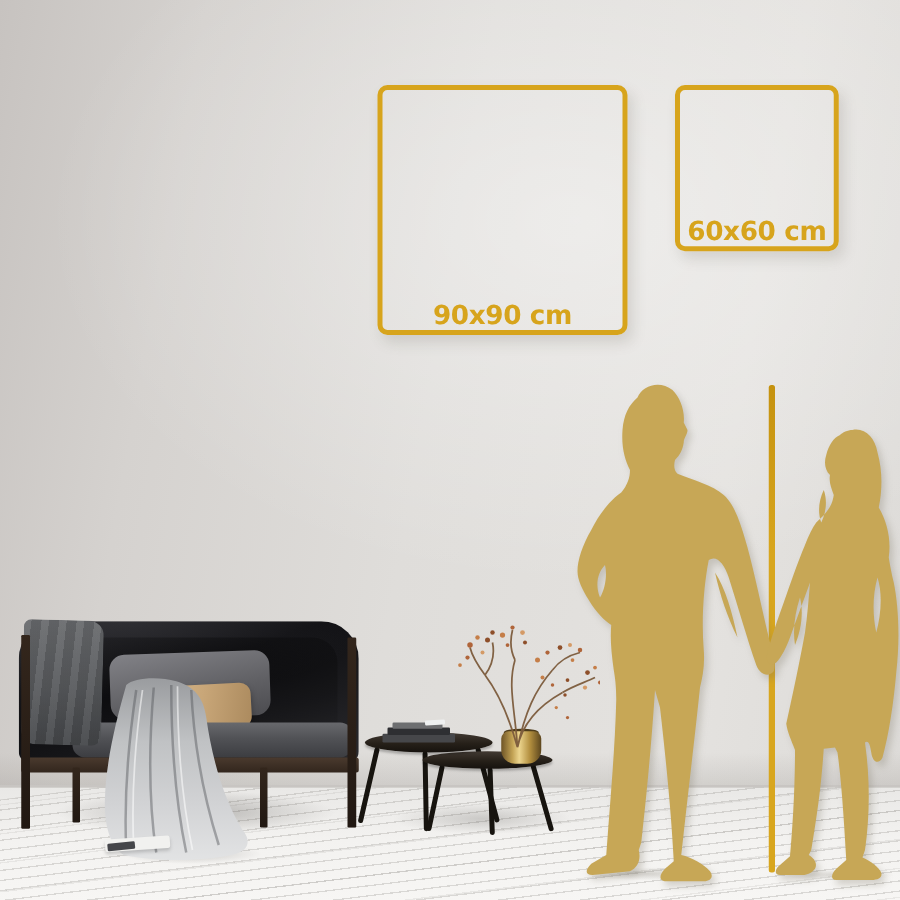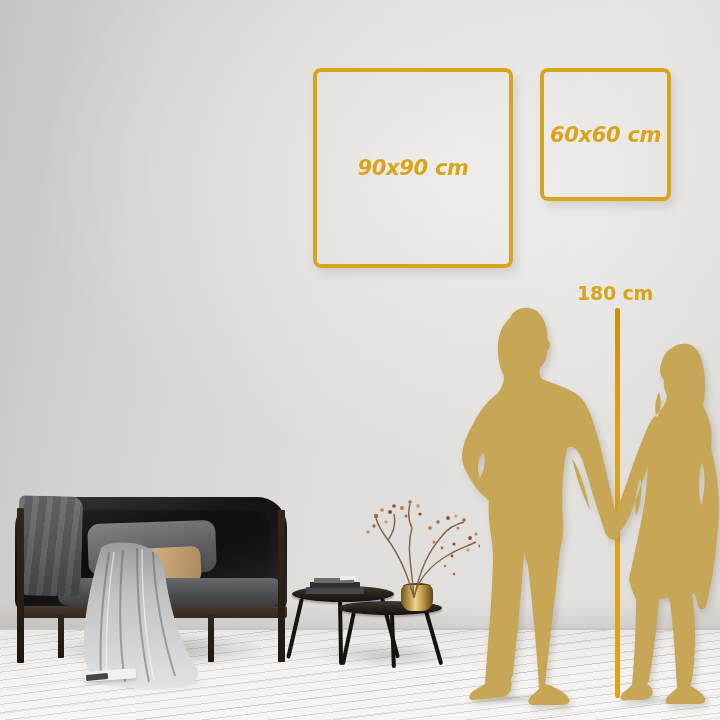--- a/index.html
+++ b/index.html
@@ -47,25 +47,25 @@
   .man-shadow{left:448px;top:692px;width:136px;height:14px;
     background:radial-gradient(50% 50% at 50% 50%,rgba(90,84,70,0.22),rgba(90,84,70,0) 75%);}
   .woman-shadow{left:612px;top:694px;width:118px;height:12px;
     background:radial-gradient(50% 50% at 50% 50%,rgba(90,84,70,0.20),rgba(90,84,70,0) 75%);}
   .throw-shadow{left:78px;top:672px;width:150px;height:22px;
     background:radial-gradient(50% 50% at 50% 50%,rgba(55,52,48,0.22),rgba(55,52,48,0) 75%);}
   
   .frame{
     position:absolute;border:5px solid var(--accent,#d7a41c);border-radius:10px;
     box-shadow:4px 6px 10px rgba(108,101,88,0.18);
-    display:flex;align-items:center;justify-content:center;font-style:italic;
+    display:flex;align-items:flex-end;justify-content:center;
   }
   .frame-90,.frame-60{border-width:4px;border-radius:8px;}
   .frame-120{left:33px;top:67px;width:255px;height:252px;}
-  .frame-90{left:313px;top:68px;width:192px;height:192px;}
+  .frame-90{left:302px;top:68px;width:192px;height:192px;}
   .frame-60{left:540px;top:68px;width:123px;height:125px;}
   .frame-label{
     color:var(--accent,#d7a41c);font-weight:bold;font-size:21px;letter-spacing:-0.3px;white-space:nowrap;
   }
   
   .ruler-label{
     position:absolute;left:545px;top:282px;width:140px;text-align:center;
     color:var(--accent,#d7a41c);font-weight:bold;font-size:19px;letter-spacing:-0.2px;
   }
   .ruler-line{
@@ -170,21 +170,20 @@
   <div class="shadow man-shadow"></div>
   <div class="shadow woman-shadow"></div>
 
   <div class="frame frame-90">
     <span class="frame-label">90x90 cm</span>
   </div>
   <div class="frame frame-60">
     <span class="frame-label">60x60 cm</span>
   </div>
 
-  <div class="ruler-label">180 cm</div>
   <div class="ruler-line"></div>
 
   <svg class="couple" viewBox="0 0 280 420" xmlns="http://www.w3.org/2000/svg">
     <path fill="#c7a756" fill-rule="evenodd" d="
       M 70,18 C 74,8 88,4 98,12 C 104,18 108,28 107,38 L 110,44
       C 110,48 107,50 107,54 C 106,60 104,64 100,68 C 99,72 99,76 102,79
       C 114,84 130,88 139,96 C 148,104 153,120 158,138
       C 164,160 170,190 176,214 C 179,224 181,232 179,237
       C 175,242 168,240 165,232 C 158,212 150,184 143,162
       C 139,150 133,144 127,148 C 123,168 121,196 123,220

